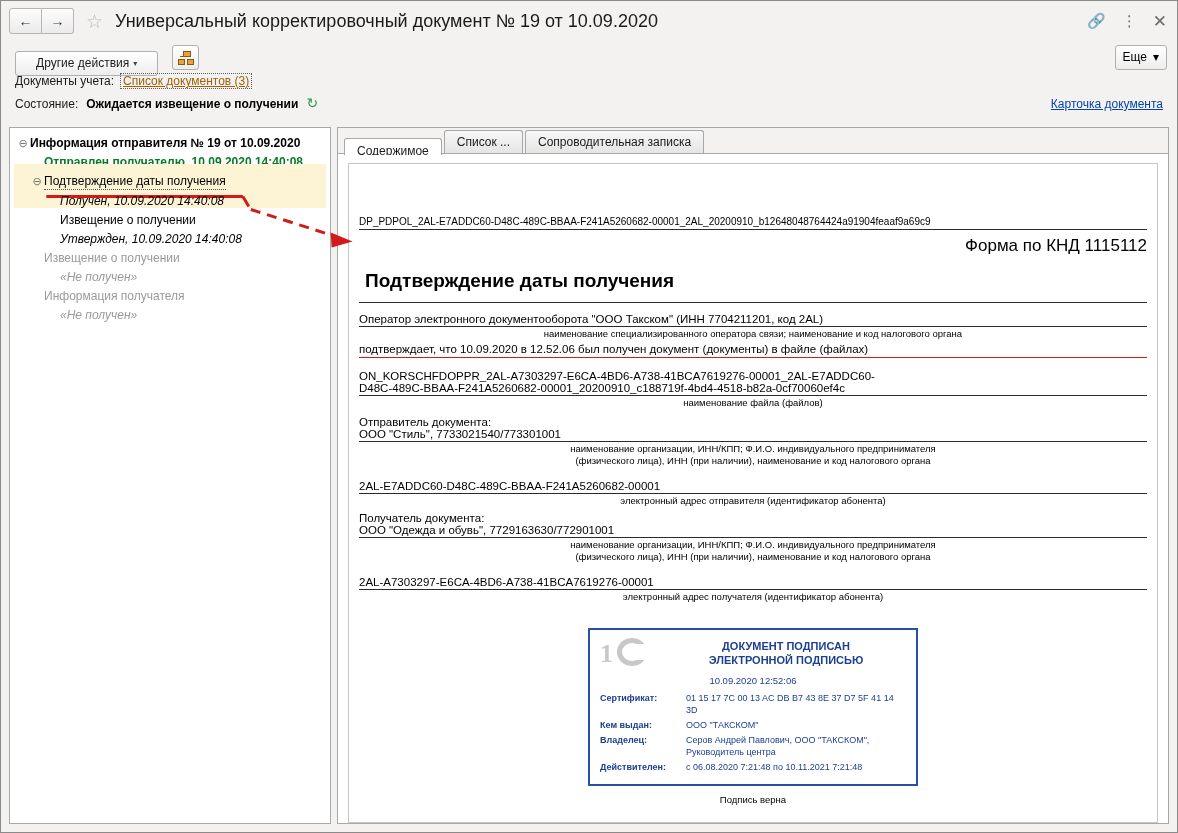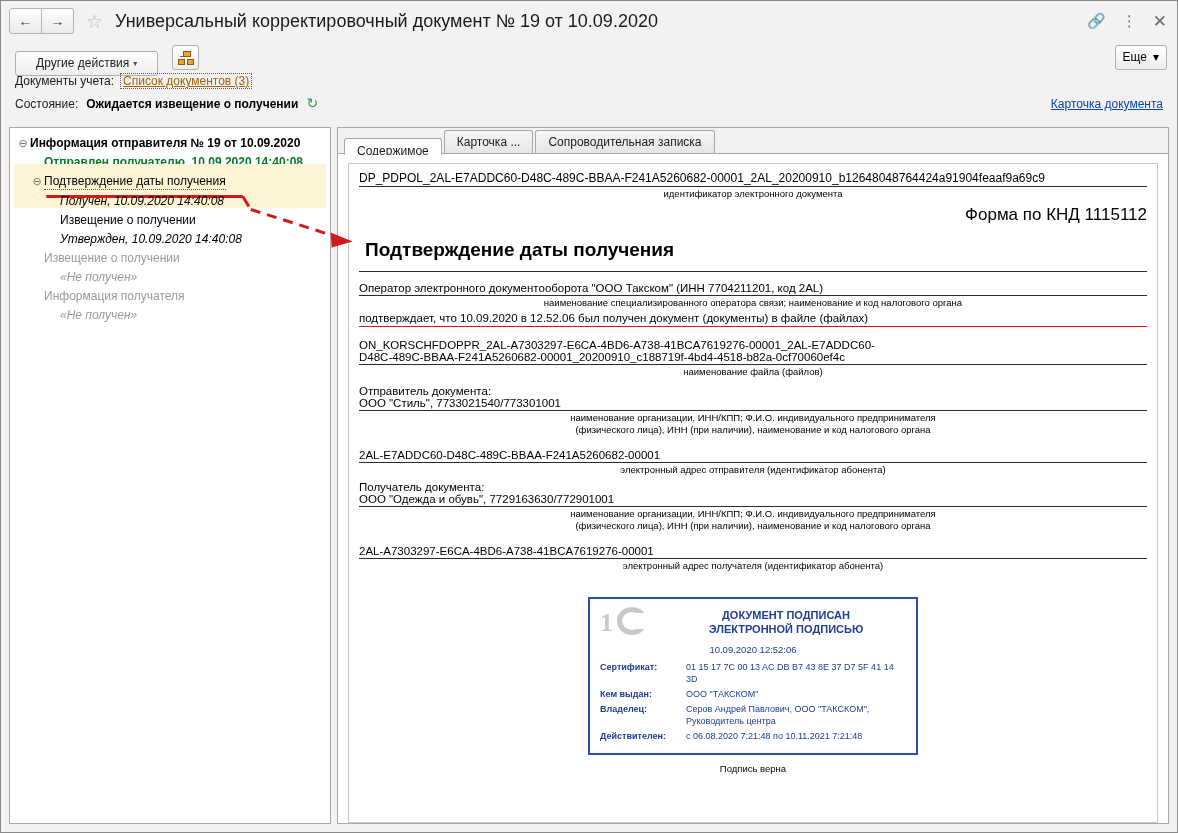--- a/index.html
+++ b/index.html
@@ -259,21 +259,21 @@
     box-sizing: border-box;
     padding: 8px 10px 10px 10px;
     height: 100%;
     font-size: 11.5px;
     color: #000;
     overflow: hidden;
   }
   .u-line { border-bottom: 1px solid #2b2b2b; padding-bottom: 1px; }
   .right { text-align: right; }
   .caption { font-size: 9.5px; text-align: center; color: #000; margin-top: 1px; }
-  .docid { font-size: 12px; line-height: 13px; }
+  .docid { font-size: 10px; line-height: 13px; margin-top: 43px; }
   .h1 {
     font-size: 19px;
     font-weight: bold;
     margin: 14px 0 10px 0;
     padding-left: 6px;
   }
   .rule { border-bottom: 1px solid #2b2b2b; height: 0; margin: 6px 0 10px 0; }
   .mt10 { margin-top: 10px; }
   .red-underline { border-bottom: 1px solid #d21a1a; padding-bottom: 2px; }
   .form-kod { font-size: 17px; margin-top: 6px; }
@@ -440,29 +440,28 @@
           <span class="twist"></span>
           <span class="tlabel italic gray">«Не получен»</span>
         </div>
 
       </div>
     </div>
 
     <div class="pane-right">
       <div class="tabs">
         <div class="tab active">Содержимое</div>
-        <div class="tab">Карточка ...</div>
+        <div class="tab">Список ...</div>
         <div class="tab">Сопроводительная записка</div>
       </div>
 
       <div class="doc-scroll">
         <div class="doc">
 
           <div class="docid u-line">DP_PDPOL_2AL-E7ADDC60-D48C-489C-BBAA-F241A5260682-00001_2AL_20200910_b12648048764424a91904feaaf9a69c9</div>
-          <div class="caption">идентификатор электронного документа</div>
 
           <div class="right form-kod">Форма по КНД 1115112</div>
 
           <div class="h1">Подтверждение даты получения</div>
           <div class="rule"></div>
 
           <div class="u-line">Оператор электронного документооборота "ООО Такском" (ИНН 7704211201, код 2AL)</div>
           <div class="caption">наименование специализированного оператора связи; наименование и код налогового органа</div>
 
           <div class="red-underline mt10" style="margin-top:4px;">подтверждает, что 10.09.2020 в 12.52.06 был получен документ  (документы) в файле (файлах)</div>

